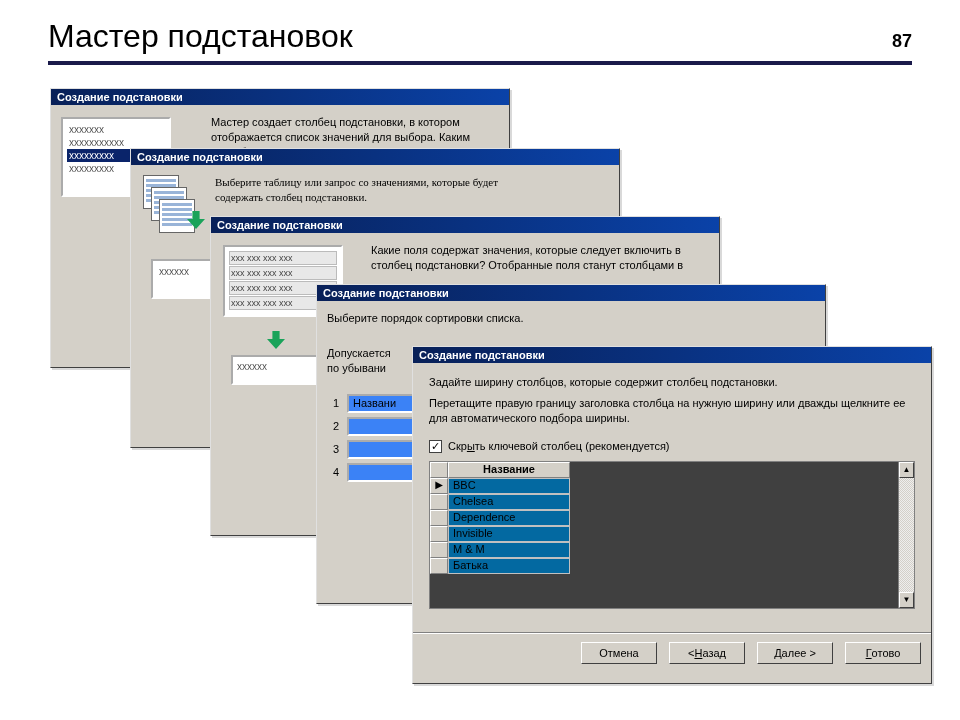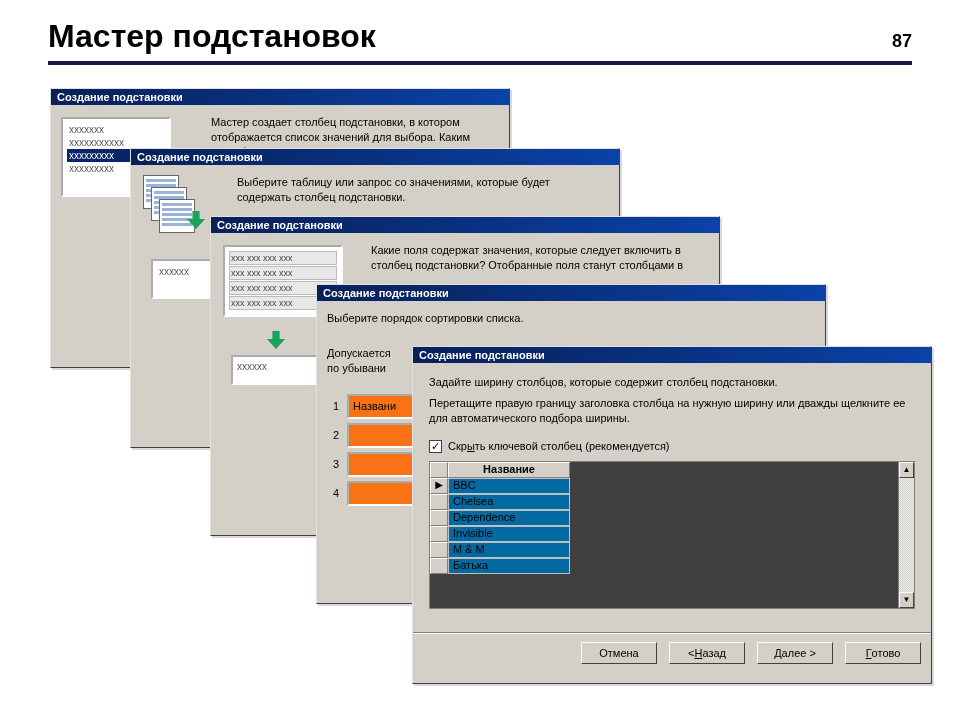--- a/index.html
+++ b/index.html
@@ -14,21 +14,21 @@
   }
   .page-header {
     position: absolute;
     left: 48px; right: 48px; top: 18px;
     border-bottom: 4px solid #1a1a4a;
     padding-bottom: 6px;
     display: flex;
     justify-content: space-between;
     align-items: baseline;
   }
-  .page-title { font-size: 32px; font-weight: bold; color: #000; }
+  .page-title { font-size: 32px; font-weight: normal; color: #000; }
   .page-num { font-size: 18px; font-weight: bold; color: #000; }
 
   .dlg {
     position: absolute;
     background: #d4d0c8;
     border: 1px solid #404040;
     border-top-color: #e0e0e0;
     border-left-color: #e0e0e0;
     box-shadow: 2px 2px 0 rgba(0,0,0,0.15);
     font-size: 11px;
@@ -73,21 +73,21 @@
     background:#1aa35a; clip-path: polygon(0 0, 70% 0, 70% 45%, 100% 45%, 50% 100%, 0 45%, 30% 45%, 30% 0);
   }
 
   .listbox {
     background:#fff; border:2px inset #fff; font-size:11px;
   }
 
   .sort-row { display:flex; align-items:center; gap:8px; margin:4px 0;}
   .sort-row .num { width:12px; text-align:right;}
   .sort-row input {
-    height:25px; border:2px inset #fff; background:#f97316; font-size:11px; padding:0 4px;
+    height:19px; border:2px inset #fff; background:#3b82f6; font-size:11px; padding:0 4px;
   }
 
   
   .check { display:inline-flex; align-items:center; gap:6px; font-size:11px;}
   .check .box {
     width:13px; height:13px; background:#fff; border:1px solid #404040;
     display:inline-flex; align-items:center; justify-content:center;
     font-size:11px; line-height:1;
   }
   .grid-wrap {
@@ -156,21 +156,21 @@
       <div>xxxxxxxxxxx</div>
       <div class="sel">xxxxxxxxx</div>
       <div>xxxxxxxxx</div>
     </div>
   </div>
 </div>
 
 <div class="dlg" style="left:130px; top:148px; width:490px; height:300px;">
   <div class="titlebar">Создание подстановки</div>
   <div class="dlg-body">
-    <div class="prompt" style="margin-left:96px; width:320px;">Выберите таблицу или запрос со значениями, которые будет содержать столбец подстановки.</div>
+    <div class="prompt" style="margin-left:74px; width:320px;font-family:Liberation Serif, serif;">Выберите таблицу или запрос со значениями, которые будет содержать столбец подстановки.</div>
     <div class="tables-icon">
       <div class="sheet a"></div>
       <div class="sheet b"></div>
       <div class="sheet c"></div>
       <div class="green-arrow" style="left:44px; top:36px;"></div>
     </div>
     <div class="sample-list" style="top:110px; left:20px; width:96px; height:40px;">
       <div>xxxxxx</div>
     </div>
   </div>

